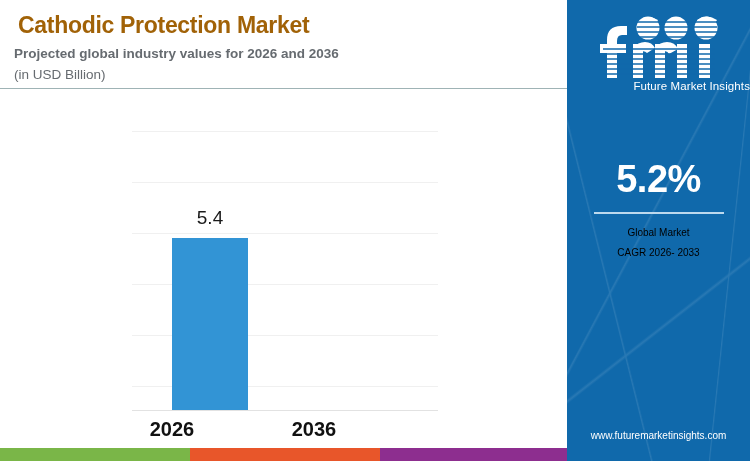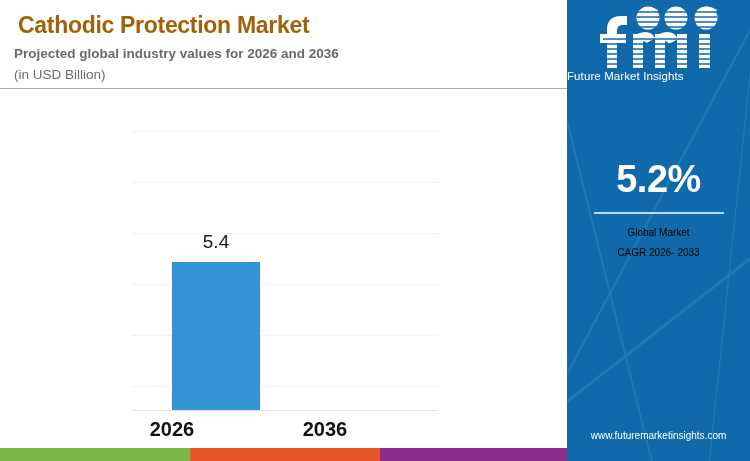--- a/index.html
+++ b/index.html
@@ -123,21 +123,21 @@
   .cat-label {
     position: absolute;
     top: 322px;
     font-size: 20px;
     font-weight: bold;
     color: #111111;
     text-align: center;
     width: 120px;
   }
   .cat-2026 { left: 112px; }
-  .cat-2036 { left: 265px; }
+  .cat-2036 { left: 254px; }
 
   
   .side-panel {
     position: absolute;
     left: 567px;
     top: 0;
     width: 183px;
     height: 461px;
     background: #1069ab;
     overflow: hidden;
@@ -149,23 +149,23 @@
     background:
       linear-gradient(118deg, transparent 46%, #ffffff 46.4%, transparent 47%),
       linear-gradient(76deg, transparent 28%, #ffffff 28.4%, transparent 29%),
       linear-gradient(142deg, transparent 66%, #ffffff 66.5%, transparent 67%),
       linear-gradient(96deg, transparent 82%, #ffffff 82.4%, transparent 83%);
   }
 
   .logo-block {
     position: absolute;
     left: 0;
-    top: 6px;
+    top: 16px;
     width: 183px;
-    text-align: left;
+    text-align: right;
   }
   .logo-mark {
     display: block;
     margin: 0 auto;
   }
   .logo-tagline {
     margin-top: 2px;
     font-size: 11.5px;
     color: #ffffff;
     letter-spacing: 0.1px;
@@ -239,21 +239,21 @@
       <div class="plot">
 
         <div class="gridline" style="top:0px;"></div>
         <div class="gridline" style="top:51px;"></div>
         <div class="gridline" style="top:102px;"></div>
         <div class="gridline" style="top:153px;"></div>
         <div class="gridline" style="top:204px;"></div>
         <div class="gridline" style="top:255px;"></div>
         <div class="axis-line"></div>
 
-        <div class="bar bar-2026" style="height:148px;padding-left:12px;">
+        <div class="bar bar-2026" style="height:172px;">
           <div class="bar-value">5.4</div>
           <div class="bar-fill" style="background:#3294d5;"></div>
         </div>
 
 
       </div>
 
       <div class="cat-label cat-2026">2026</div>
       <div class="cat-label cat-2036">2036</div>
     </div>

